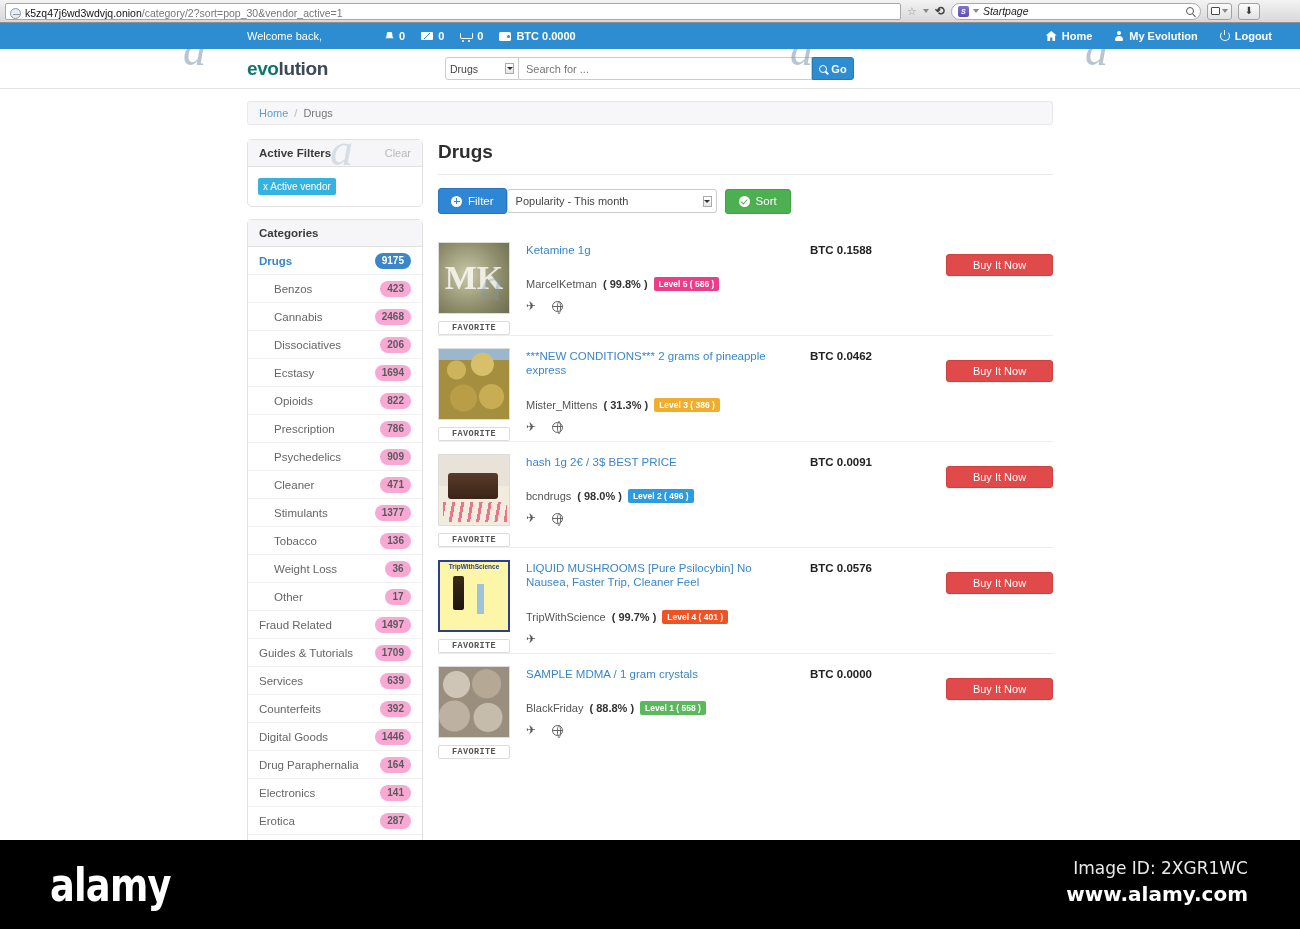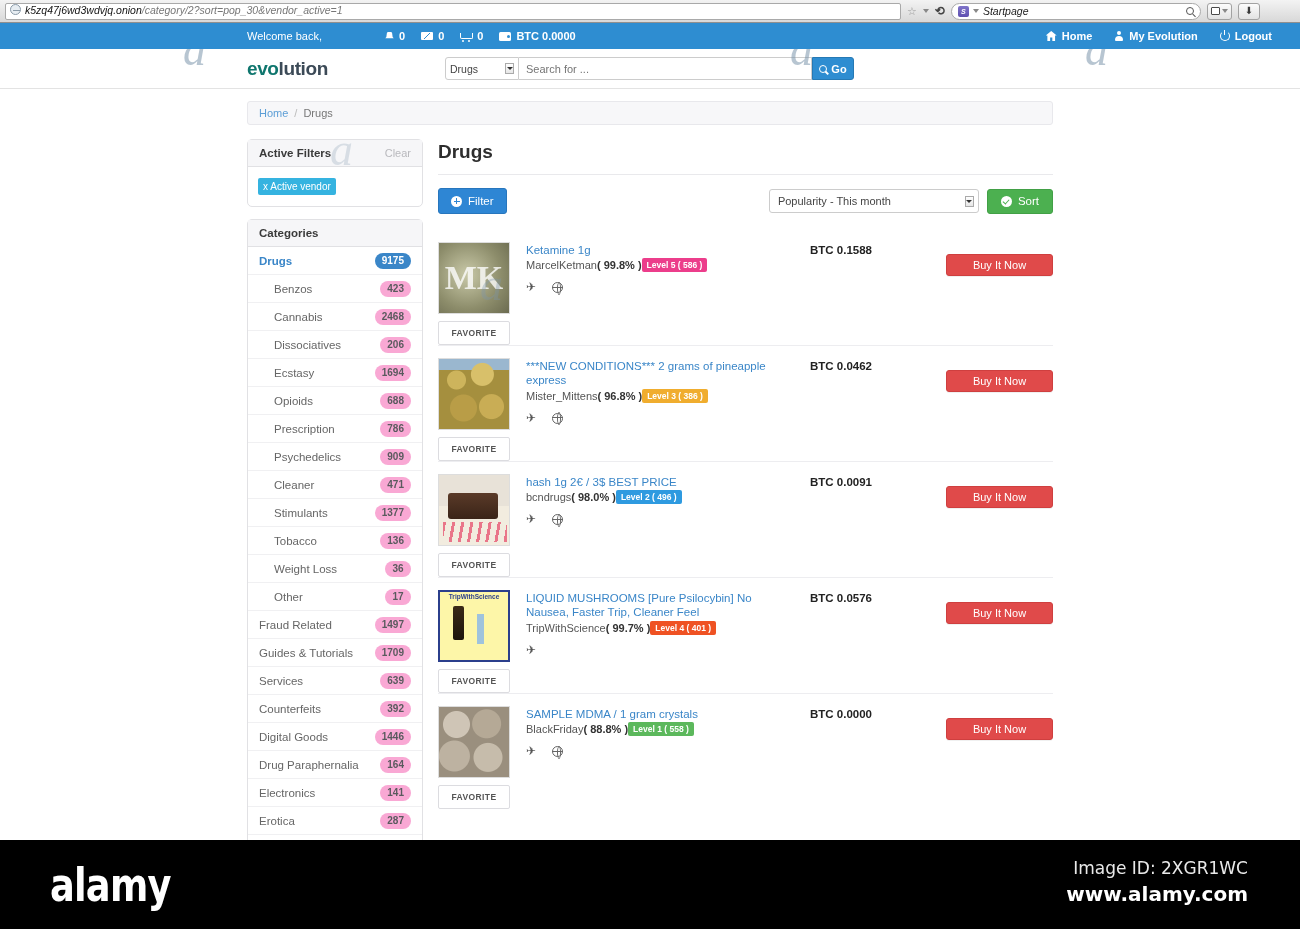--- a/index.html
+++ b/index.html
@@ -13,21 +13,21 @@
   
   .browser {
     position: absolute; left: 0; top: 0; width: 1300px; height: 23px;
     background: linear-gradient(#f3f3f3, #d8d8d8);
     border-bottom: 1px solid #8f8f8f;
     display: flex; align-items: center;
   }
   .urlbar {
     margin-left: 5px; height: 17px; width: 896px;
     background: #fff; border: 1px solid #a9a9a9; border-radius: 2px;
-    display: flex; align-items: flex-start; padding: 0 4px; gap: 4px; font-style: italic;
+    display: flex; align-items: flex-end; padding: 0 4px; gap: 4px;
   }
   .url-ico {
     width: 11px; height: 11px; border-radius: 50%;
     border: 1px solid #8a9aa8; background: #e7edf2;
     flex: 0 0 auto; position: relative;
   }
   .url-ico::after{
     content:""; position:absolute; left:2px; top:5px; width:7px; height:1px; background:#8a9aa8;
   }
   .url-text { font-size: 10.5px; color: #111; white-space: nowrap; }
@@ -158,21 +158,21 @@
   .badge{
     background:#f9a8d4; color:#5a5a5e; font-size:10px; font-weight:bold;
     border-radius:9px; padding:2.5px 7px; min-width:26px; text-align:center;
   }
   .cat-row.active .badge{ background:#3a86c8; color:#fff; }
 
   
   .main{ flex:1; min-width:0; }
   .page-title{ font-size:19px; font-weight:bold; color:#2e2e2e; padding:2px 0 11px; }
   .rule{ height:1px; background:#e9e9ec; }
-  .toolbar{ display:flex; align-items:center; justify-content:space-between; margin:13px 0 16px; }
+  .toolbar{ display:flex; align-items:center; margin:13px 0 16px; }
   .filter-btn{
     background:#2e86d4; border:1px solid #2776bd; border-radius:3px; color:#fff;
     font-size:11.5px; padding:6px 12px; display:flex; align-items:center; gap:6px;
   }
   .circ-plus{width:11px;height:11px;border-radius:50%;background:#fff;position:relative;flex:0 0 auto;}
   .circ-plus::before,.circ-plus::after{content:"";position:absolute;background:#2e86d4;}
   .circ-plus::before{left:2.5px;top:5px;width:6px;height:1.6px;}
   .circ-plus::after{left:4.7px;top:2.8px;width:1.6px;height:5.4px;}
   .sort-group{ display:flex; align-items:center; gap:8px;}
   .sort-select{
@@ -186,27 +186,27 @@
   .circ-check{width:11px;height:11px;border-radius:50%;background:#fff;position:relative;flex:0 0 auto;}
   .circ-check::after{content:"";position:absolute;left:3px;top:2.6px;width:3px;height:5px;
     border:solid #4cb050;border-width:0 1.6px 1.6px 0;transform:rotate(42deg);}
 
   
   .listing{ display:flex; gap:16px; padding:12px 0 0; border-bottom:1px solid #ededf0; }
   .listing:last-child{border-bottom:none;}
   .thumb-col{ width:72px; flex:0 0 72px; }
   .thumb{ width:72px;height:72px;border:1px solid #ddd;background:#ccc; overflow:hidden; position:relative;}
   .fav-btn{
-    margin-top:7px; width:72px; height:24px; border:1px solid #dcdce0; border-radius:2px;
+    margin-top:7px; width:72px; height:14px; border:1px solid #dcdce0; border-radius:2px;
     background:#fff; color:#555; font-size:8.5px; font-weight:bold; letter-spacing:.4px;
-    display:flex; align-items:center; justify-content:center;
+    display:flex; align-items:center; justify-content:center;font-family:Liberation Mono, monospace;
   }
   .info-col{ flex:1; min-width:0; padding-top:1px;}
   .item-title{ color:#3a86c8; font-size:11.5px; line-height:1.25; text-decoration:none; display:block; max-width:325px;}
-  .vendor-line{ margin-top:1px; font-size:11px; color:#555; display:flex; align-items:center; flex-wrap:wrap;}
+  .vendor-line{ margin-top:20px; font-size:11px; color:#555; display:flex; align-items:center; gap:6px; flex-wrap:wrap;}
   .vendor-line b{ font-weight:bold; color:#333; }
   .lvl{ color:#fff; font-size:8.5px; font-weight:bold; padding:2px 5px; border-radius:2px; white-space:nowrap;}
   .ship-row{ margin-top:9px; display:flex; gap:13px; align-items:center; }
   .ic-plane{ width:13px;height:13px;color:#555;font-size:12px;line-height:13px;}
   .ic-globe{ width:11px;height:11px;border-radius:50%;border:1.3px solid #666;position:relative;}
   .ic-globe::before{content:"";position:absolute;left:3.6px;top:-1.3px;width:2px;height:11px;border:1.3px solid #666;border-radius:50%;}
   .ic-globe::after{content:"";position:absolute;left:-1.3px;top:3.6px;width:11px;height:2px;border-top:1.3px solid #666;}
   .price-col{ width:120px; flex:0 0 120px; padding-top:2px; font-size:11.5px; font-weight:bold; color:#222;}
   .buy-col{ width:107px; flex:0 0 107px; padding-top:12px;}
   .buy-btn{
@@ -379,21 +379,21 @@
               <div class="cat-row sub">
                 <span class="name">Dissociatives</span>
                 <span class="badge">206</span>
               </div>
               <div class="cat-row sub">
                 <span class="name">Ecstasy</span>
                 <span class="badge">1694</span>
               </div>
               <div class="cat-row sub">
                 <span class="name">Opioids</span>
-                <span class="badge">688</span>
+                <span class="badge">822</span>
               </div>
               <div class="cat-row sub">
                 <span class="name">Prescription</span>
                 <span class="badge">786</span>
               </div>
               <div class="cat-row sub">
                 <span class="name">Psychedelics</span>
                 <span class="badge">909</span>
               </div>
               <div class="cat-row sub">
@@ -501,21 +501,21 @@
             </div>
             <div class="listing">
               <div class="thumb-col">
                 <div class="thumb t2"></div>
                 <div class="fav-btn">FAVORITE</div>
               </div>
               <div class="info-col">
                 <a class="item-title">***NEW CONDITIONS*** 2 grams of pineapple express</a>
                 <div class="vendor-line">
                   <span>Mister_Mittens</span>
-                  <b>( 96.8% )</b>
+                  <b>( 31.3% )</b>
                   <span class="lvl" style="background:#f0ad2e">Level 3 ( 386 )</span>
                 </div>
                 <div class="ship-row">
                   <span class="ic-plane">✈</span>
                   <span class="ic-globe"></span>
                 </div>
               </div>
               <div class="price-col">BTC 0.0462</div>
               <div class="buy-col">
                 <div class="buy-btn">Buy It Now</div>

